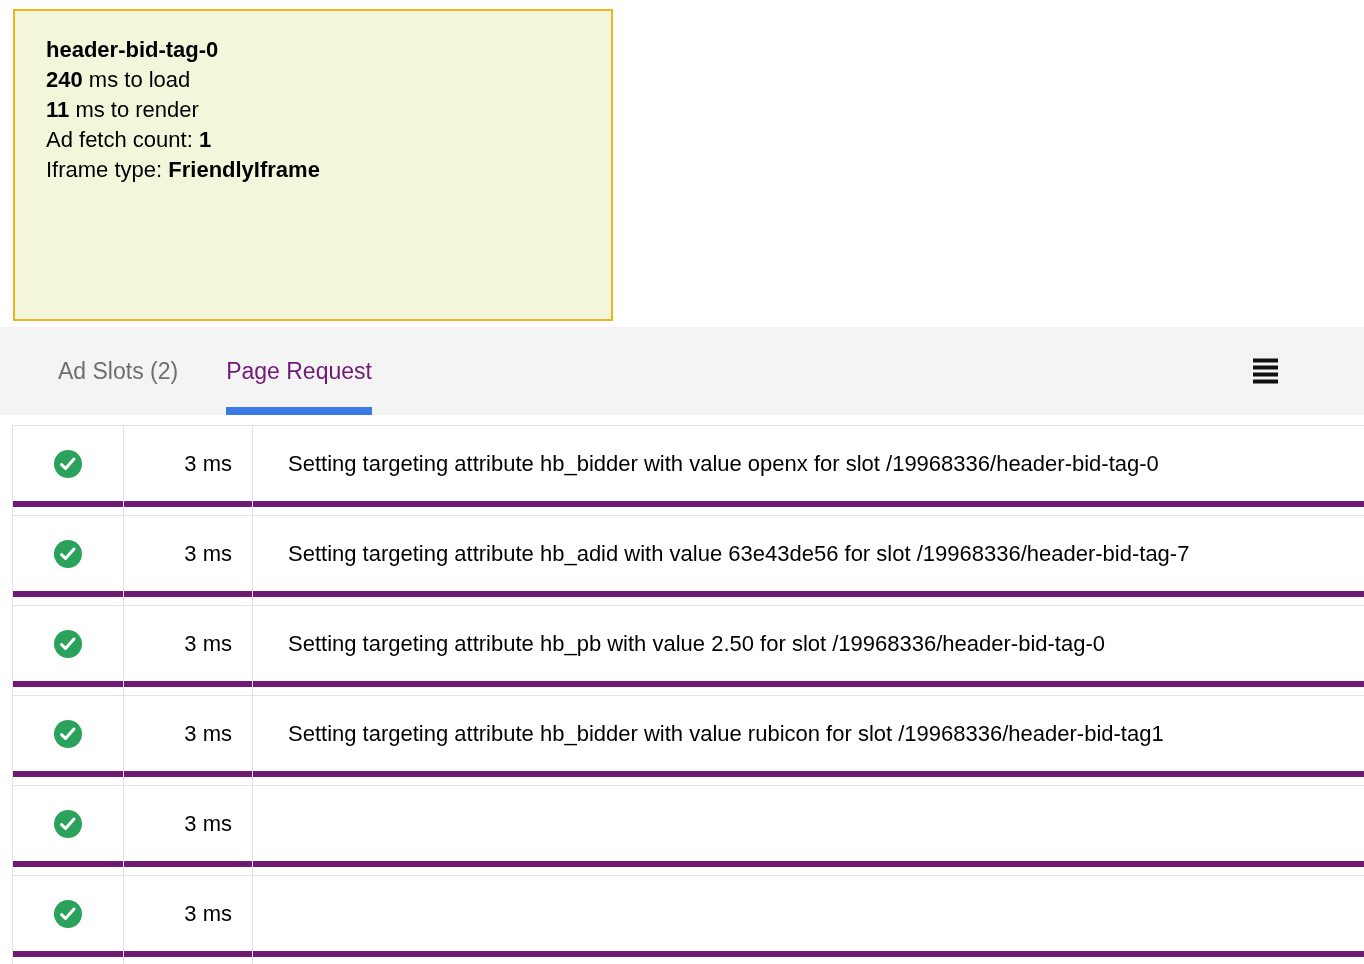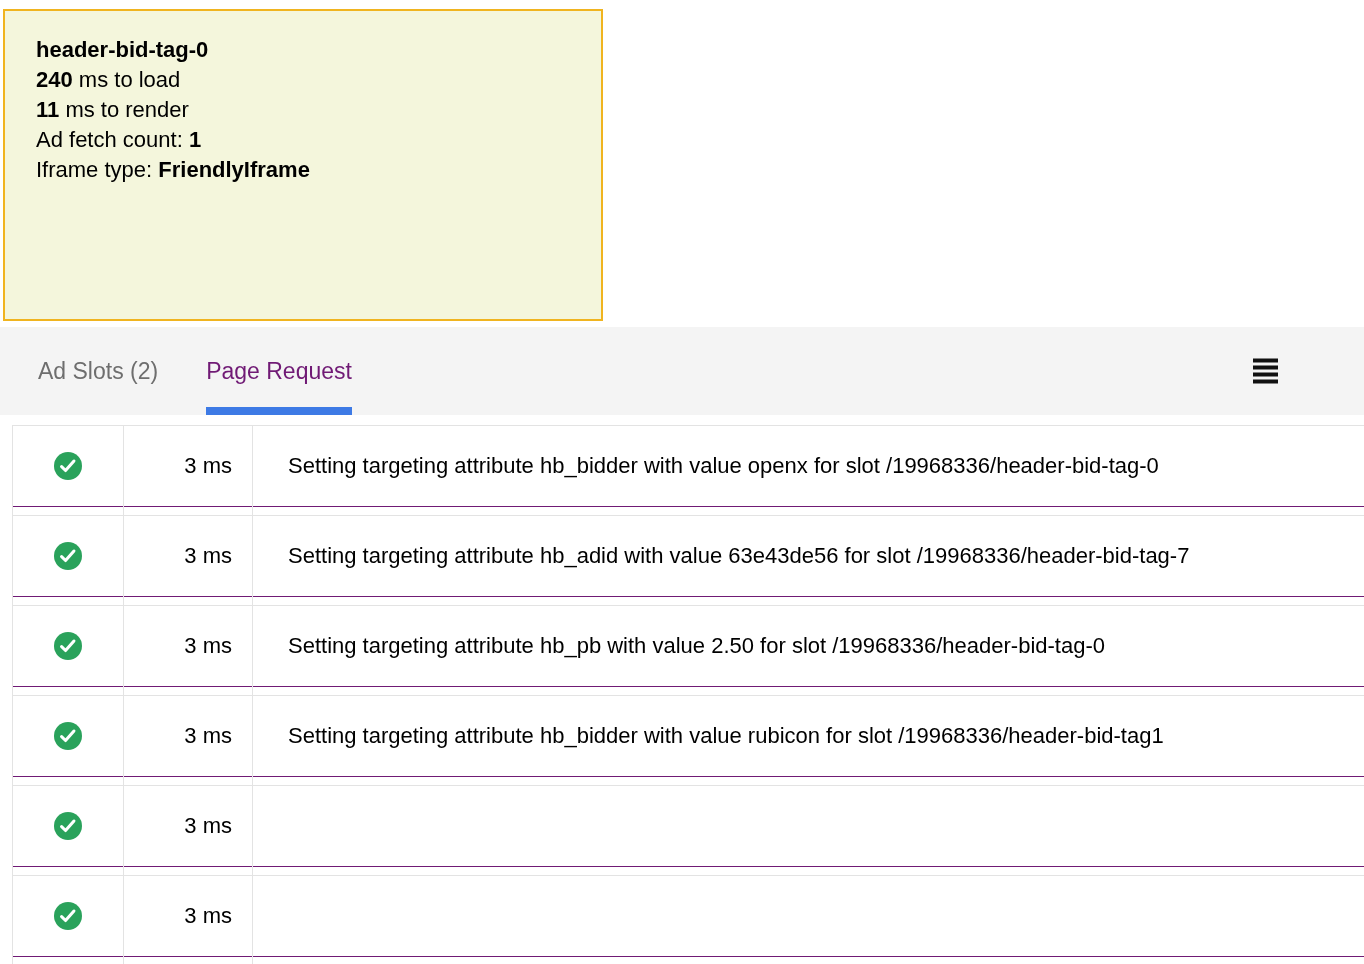--- a/index.html
+++ b/index.html
@@ -8,39 +8,39 @@
     background: #ffffff;
     font-family: "Liberation Sans", sans-serif;
     color: #000;
     overflow: hidden;
     position: relative;
   }
 
   
   .info-box {
     position: absolute;
-    left: 3px; top: 9px;
+    left: 13px; top: 9px;
     width: 600px; height: 312px;
     background: #f4f6dc;
     border: 2px solid #f0b41f;
     padding: 24px 20px 8px 31px;
     font-size: 22px;
     line-height: 30px;
   }
   .info-box b { font-weight: bold; }
 
   
   .tab-bar {
     position: absolute;
     left: 0; top: 327px;
     width: 1364px; height: 88px;
     background: #f4f4f4;
     display: flex;
     align-items: stretch;
-    padding-left: 38px;
+    padding-left: 58px;
   }
   .tab {
     position: relative;
     display: flex;
     align-items: center;
     font-size: 23px;
     color: #6e6e6e;
     cursor: pointer;
     margin-right: 48px;
   }
@@ -83,21 +83,21 @@
     background: #e3e3e3;
   }
   .vline.v1 { left: 12px; }
   .vline.v2 { left: 123px; }
   .vline.v3 { left: 252px; }
 
   .log-row {
     margin-left: 12px;
     height: 82px;
     border-top: 1px solid #e3e3e3;
-    border-bottom: 1px solid #701a75;
+    border-bottom: 6px solid #701a75;
     margin-bottom: 8px;
     display: flex;
     align-items: center;
     background: #fff;
   }
   .cell-status {
     width: 111px;
     display: flex;
     justify-content: center;
     align-items: center;

